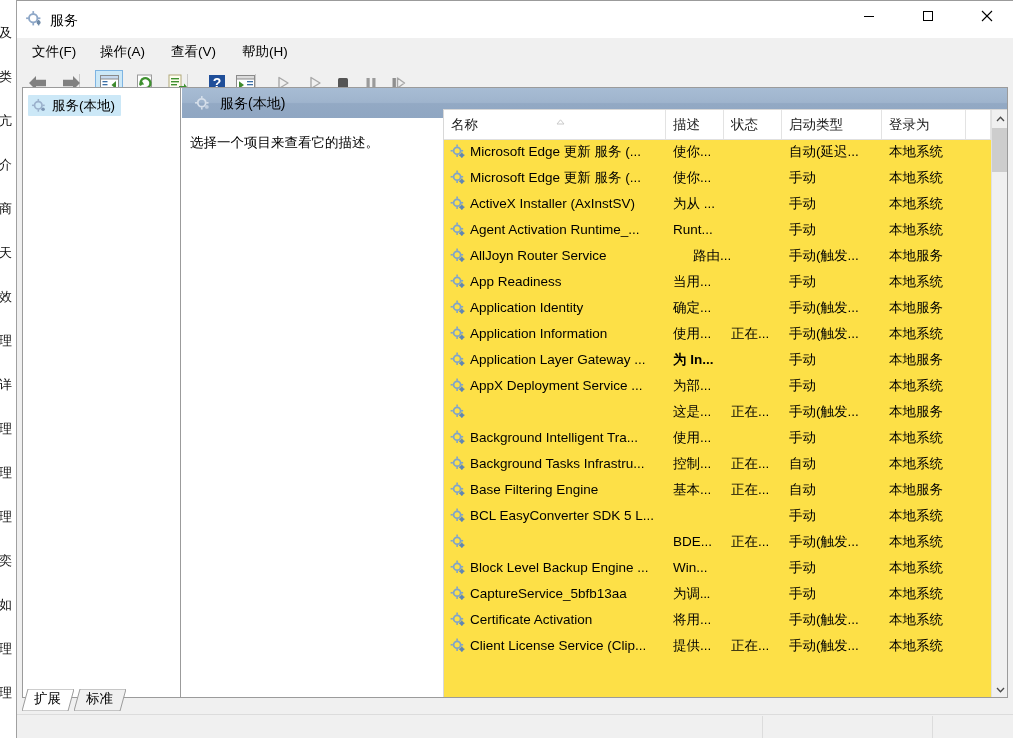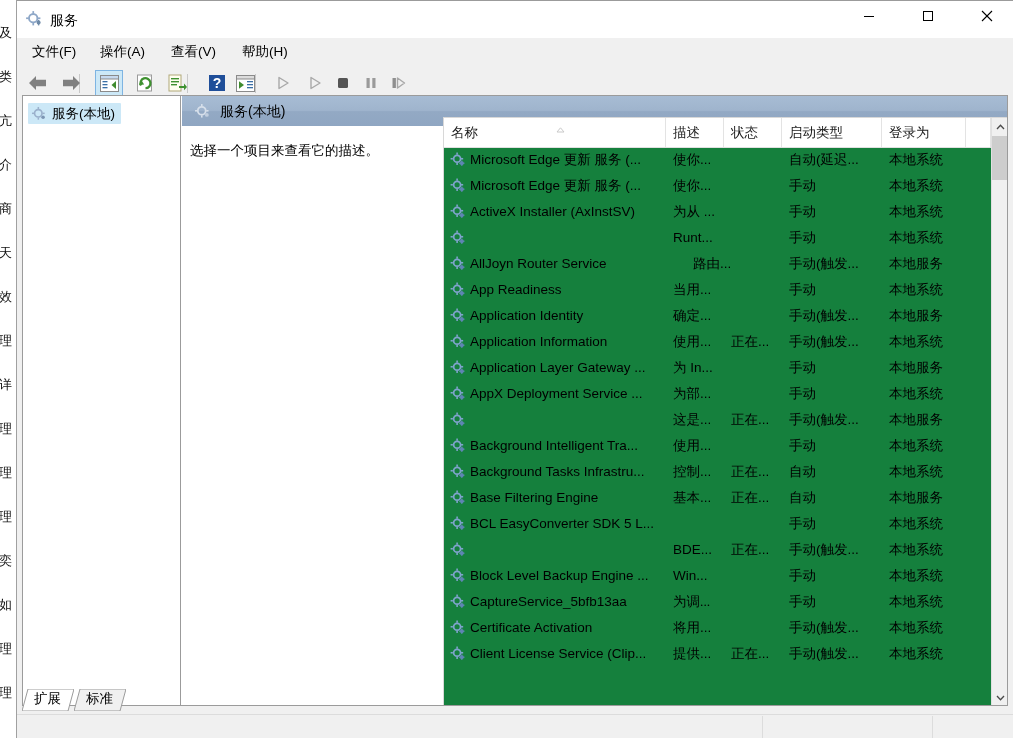--- a/index.html
+++ b/index.html
@@ -124,21 +124,21 @@
   .tb-sep {
     position: absolute;
     top: 8px;
     width: 1px; height: 19px;
     background: #c8c8c8;
   }
 
   
   #console-body {
     position: absolute;
-    left: 5px; top: 94px;
+    left: 5px; top: 86px;
     width: 986px; height: 611px;
     background: #ffffff;
     border: 1px solid #9b9b9b;
     box-sizing: border-box;
     overflow: hidden;
   }
 
   
   #tree-pane {
     position: absolute;
@@ -196,21 +196,21 @@
     font-size: 13.5px;
     line-height: 19px;
     color: #000;
   }
 
   
   #listview {
     position: absolute;
     left: 261px; top: 21px;
     width: 565px; height: 588px;
-    background: #15803d;
+    background: #fde047;
     border-left: 1px solid #d8d8d8;
     border-top: 1px solid #d8d8d8;
     box-sizing: border-box;
     overflow: hidden;
   }
   #list-header {
     position: absolute;
     left: 0; top: 0;
     width: 547px; height: 29px;
     background: #ffffff;
@@ -638,20 +638,21 @@
                     <rect x="12.3" y="6.7" width="2.5" height="1.8"></rect>
                   </g>
                   <g fill="#5f86b4">
                     <circle cx="13.3" cy="12.6" r="2.2"></circle>
                     <rect x="12.6" y="9.6" width="1.4" height="1.7"></rect>
                     <rect x="12.6" y="13.9" width="1.4" height="1.7"></rect>
                     <rect x="10.3" y="11.9" width="1.7" height="1.4"></rect>
                     <rect x="14.6" y="11.9" width="1.7" height="1.4"></rect>
                   </g>
                 </svg></span>
+              <div class="cell name" style="left: 0px; width: 222px;">Agent Activation Runtime_...</div>
               <div class="cell" style="left: 222px; width: 58px; padding-left: 7px;">Runt...</div>
               <div class="cell" style="left: 280px; width: 58px; padding-left: 7px;"></div>
               <div class="cell" style="left: 338px; width: 100px; padding-left: 7px;">手动</div>
               <div class="cell" style="left: 438px; width: 84px; padding-left: 7px;">本地系统</div>
             </div>
             <div class="row">
               <span class="row-icon"><svg width="16" height="16" viewBox="0 0 18 18">
                   <g fill="none" stroke="#7fa3cc" stroke-width="2.0">
                     <circle cx="8.0" cy="7.6" r="3.9"></circle>
                   </g>
@@ -763,21 +764,21 @@
                   </g>
                   <g fill="#5f86b4">
                     <circle cx="13.3" cy="12.6" r="2.2"></circle>
                     <rect x="12.6" y="9.6" width="1.4" height="1.7"></rect>
                     <rect x="12.6" y="13.9" width="1.4" height="1.7"></rect>
                     <rect x="10.3" y="11.9" width="1.7" height="1.4"></rect>
                     <rect x="14.6" y="11.9" width="1.7" height="1.4"></rect>
                   </g>
                 </svg></span>
               <div class="cell name" style="left: 0px; width: 222px;">Application Layer Gateway ...</div>
-              <div class="cell" style="left: 222px; width: 58px; padding-left: 7px;">为 In...</div>
+              <div class="cell" style="left: 222px; width: 58px; padding-left: 7px; font-weight: bold;">为 In...</div>
               <div class="cell" style="left: 280px; width: 58px; padding-left: 7px;"></div>
               <div class="cell" style="left: 338px; width: 100px; padding-left: 7px;">手动</div>
               <div class="cell" style="left: 438px; width: 84px; padding-left: 7px;">本地服务</div>
             </div>
             <div class="row">
               <span class="row-icon"><svg width="16" height="16" viewBox="0 0 18 18">
                   <g fill="none" stroke="#7fa3cc" stroke-width="2.0">
                     <circle cx="8.0" cy="7.6" r="3.9"></circle>
                   </g>
                   <g fill="#7fa3cc">

